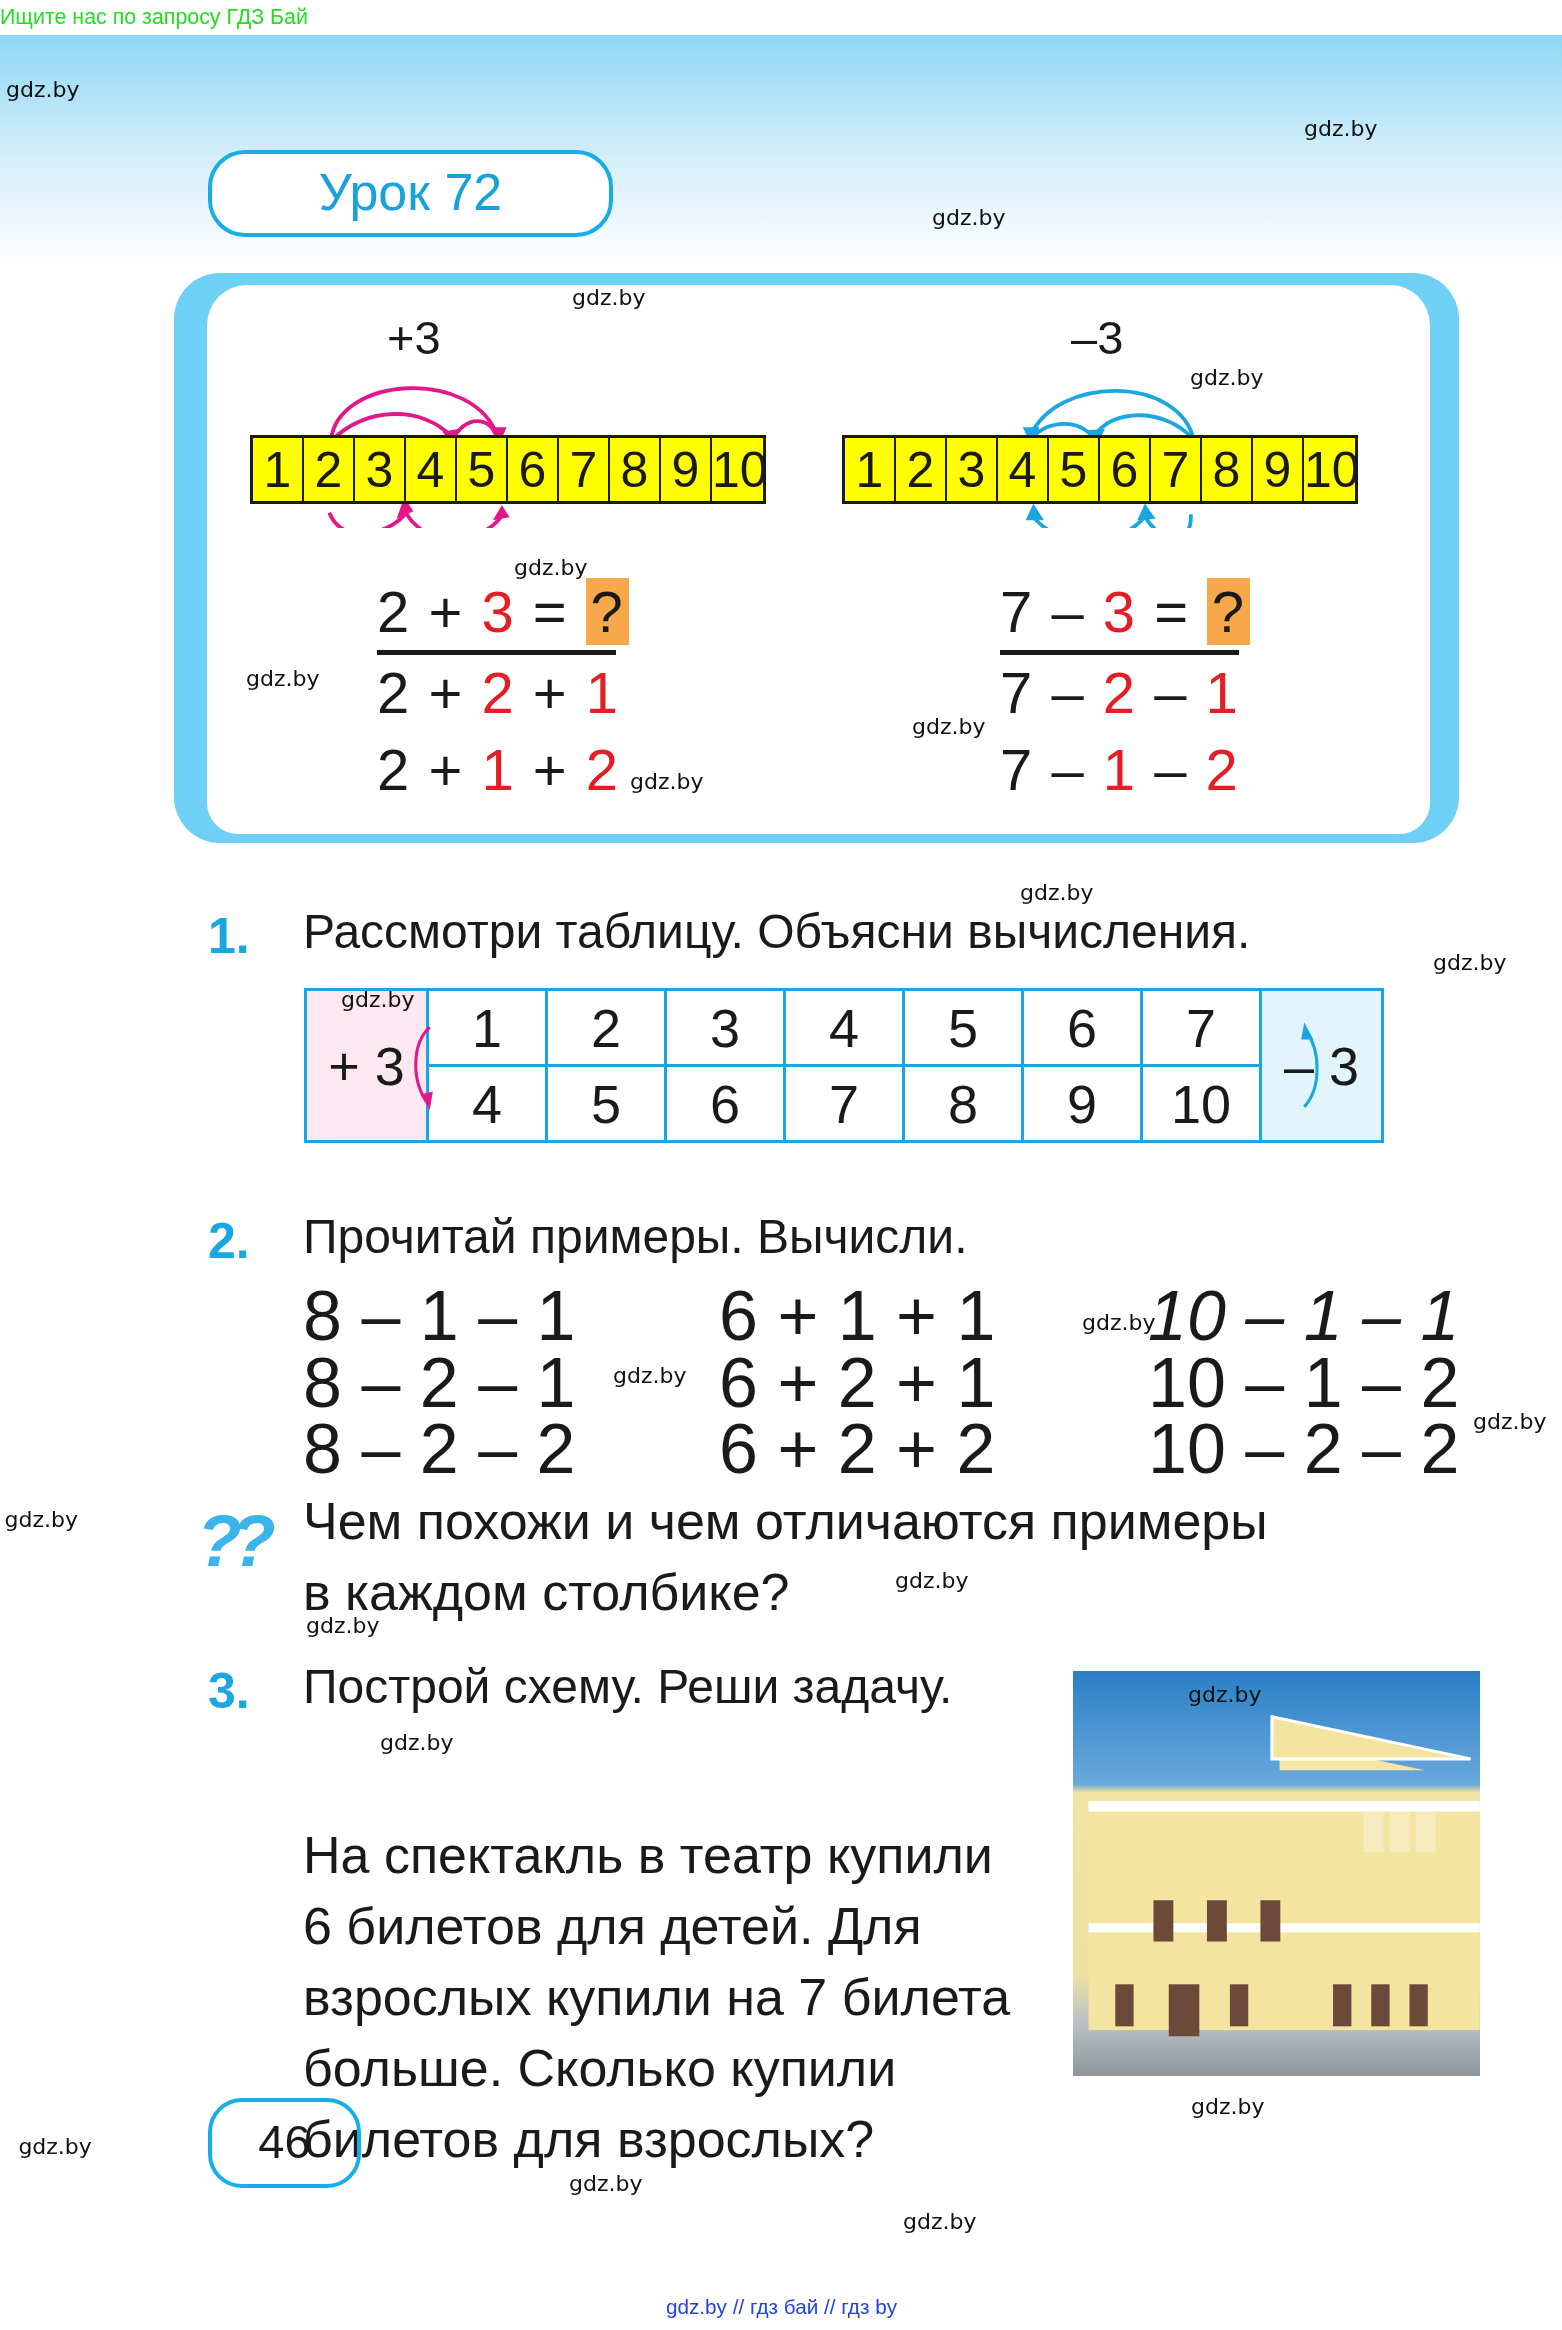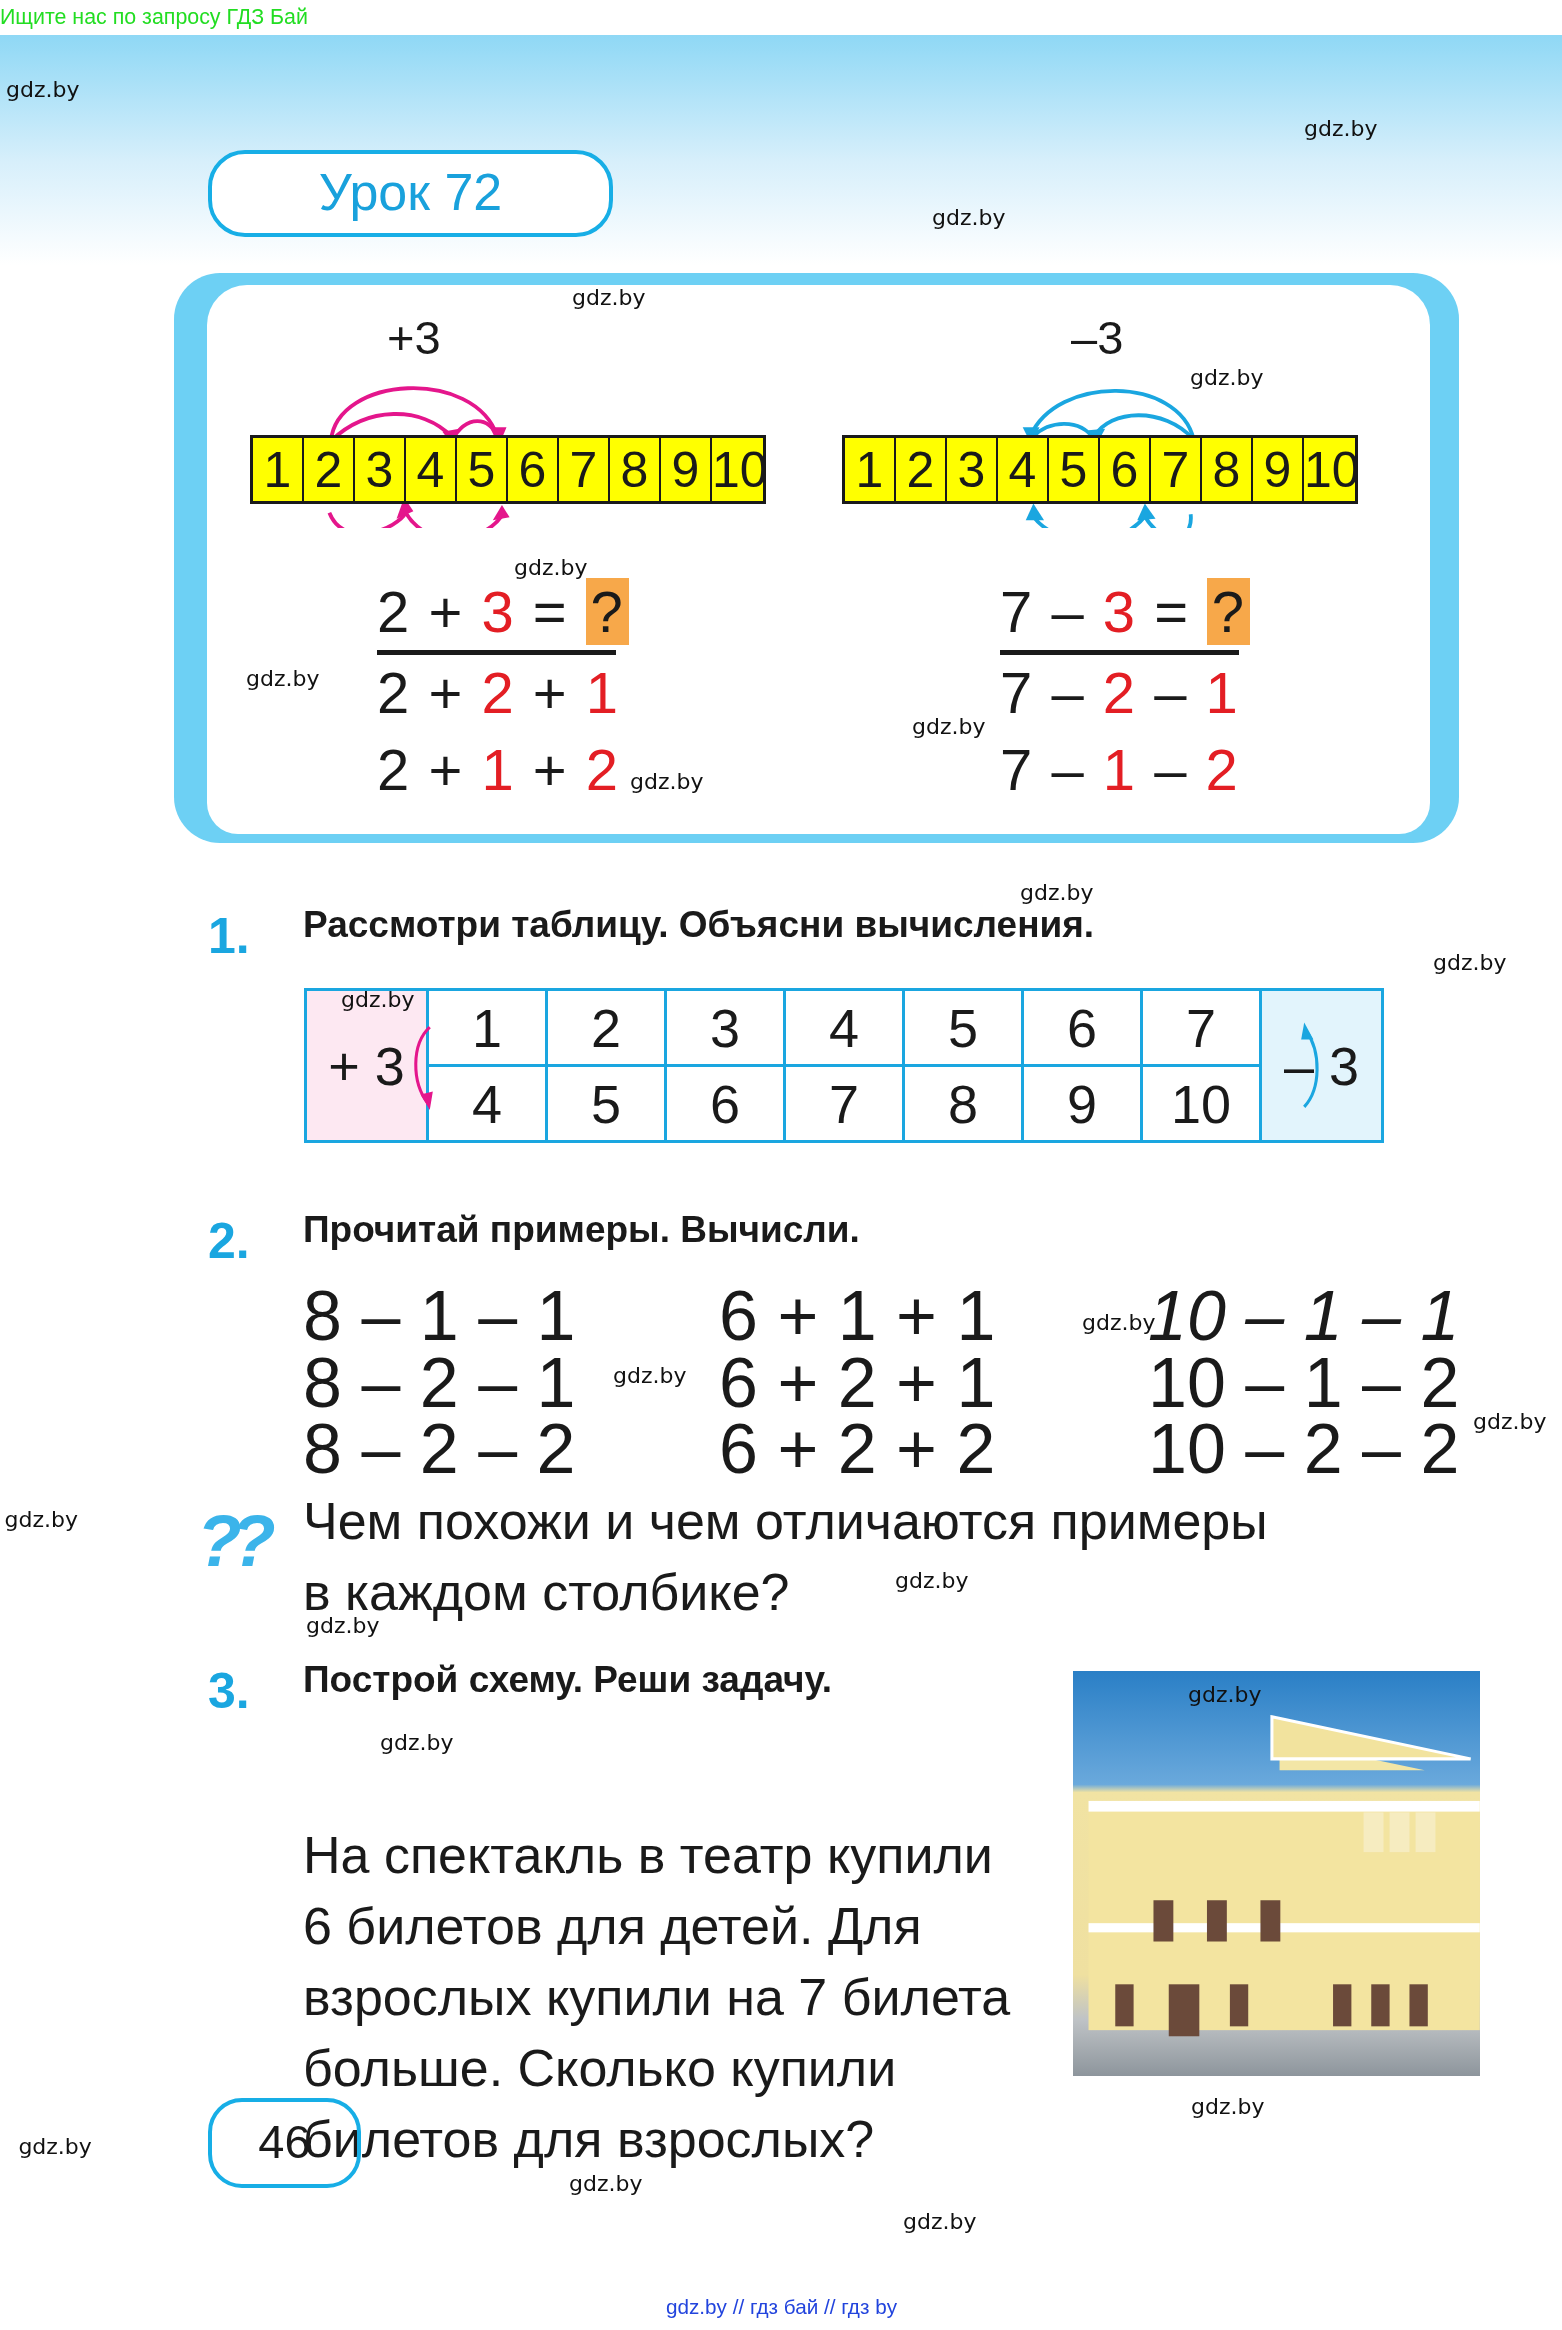--- a/index.html
+++ b/index.html
@@ -15,21 +15,21 @@
   .frame-inner{left:207px;top:285px;width:1223px;height:549px;background:#fff;border-radius:40px 40px 31px 31px;}
   .strip{display:flex;border:3.1px solid #1a1a1a;background:#ffff00;}
   .strip div{width:51px;height:63px;border-right:2.3px solid #1a1a1a;text-align:center;font-size:50px;line-height:64px;box-sizing:border-box;}
   .strip div:last-child{border-right:none;}
   .op-label{font-size:47px;}
   .eq{font-size:58px;letter-spacing:1.5px;white-space:nowrap;}
   .red{color:#e31e24;}
   .qbox{display:inline-block;background:#f7a84a;width:43px;text-align:center;}
   .rule{height:5.4px;background:#1a1a1a;}
   .tasknum{font-size:50px;font-weight:bold;color:#1aa6e0;}
-  .tasktext{font-size:37px;white-space:nowrap;font-weight:bold;}
+  .tasktext{font-size:48px;white-space:nowrap;}
   table.tbl{border-collapse:collapse;}
   .tbl td{border:3.8px solid #1aa6e0;width:116px;height:73px;text-align:center;font-size:54px;padding:0;}
   .tbl td.lab{background:#fde8f2;width:119px;}
   .tbl td.labr{background:#e2f4fc;width:119px;}
   .ex{font-size:70px;white-space:nowrap;}
   .body{font-size:52px;line-height:71px;}
   .pagebox{left:208px;top:2098px;width:153px;height:90px;border:4.6px solid #17aee6;border-radius:34px;box-sizing:border-box;text-align:center;}
   .pagebox span{font-size:47px;line-height:80px;}
   .footer{left:0;top:2295px;width:1563px;text-align:center;font-size:20.7px;color:#2244dd;}
   .photo{left:1073px;top:1671px;width:407px;height:405px;background:linear-gradient(#2a7fc6 0%,#6aa9dc 28%,#f1e3a3 30%,#efe0a0 75%,#bfc3c6 86%,#8d959c 100%);overflow:hidden;}

